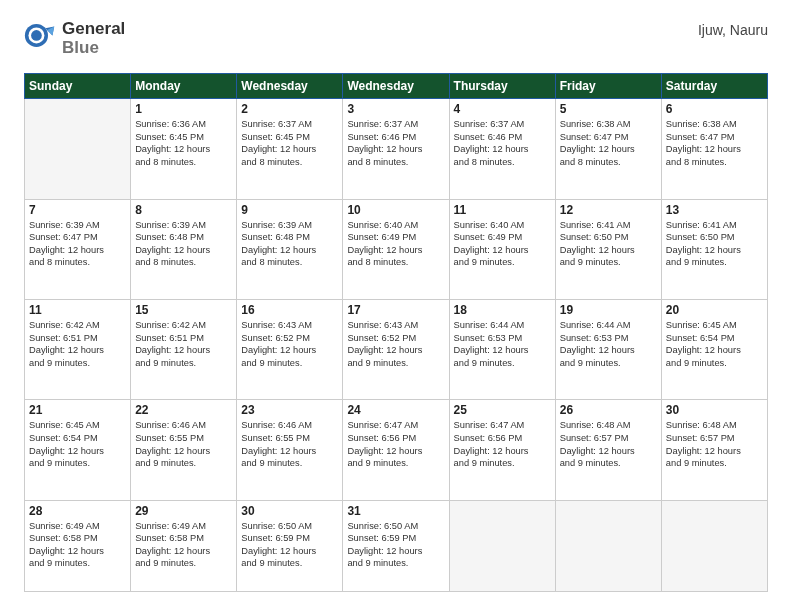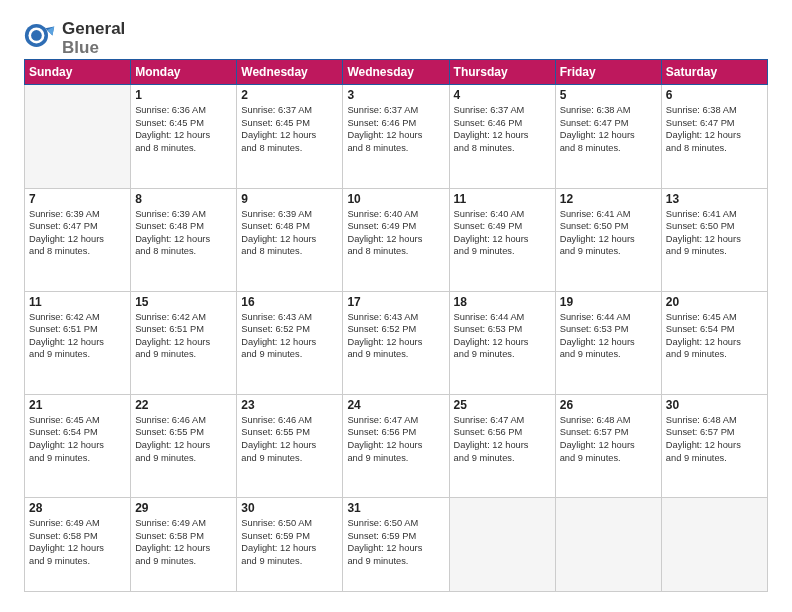--- a/index.html
+++ b/index.html
@@ -14,21 +14,21 @@
       width: 792px;
       height: 612px;
       padding: 20px 24px;
       display: flex;
       flex-direction: column;
     }
     .header {
       display: flex;
       justify-content: space-between;
       align-items: flex-start;
-      margin-bottom: 2px;
+      margin-bottom: 16px;
     }
     .logo {
       display: flex;
       align-items: center;
       gap: 6px;
     }
     .logo-text {
       display: flex;
       flex-direction: column;
       line-height: 1.1;
@@ -62,21 +62,21 @@
       margin-top: 2px;
     }
     .calendar {
       flex: 1;
       border: 1px solid #ccc;
       border-collapse: collapse;
       width: 100%;
       table-layout: fixed;
     }
     .calendar th {
-      background-color: #be185d;
+      background-color: #14532d;
       color: #fff;
       font-size: 12px;
       font-weight: bold;
       padding: 5px 4px;
       text-align: left;
       border: 1px solid #2059a0;
     }
     .calendar td {
       vertical-align: top;
       border: 1px solid #ccc;
@@ -119,20 +119,21 @@
         <circle cx="14" cy="14" r="6" fill="#2e6db4"></circle>
         <polygon points="24,6 34,4 32,14" fill="#2e6db4"></polygon>
         <polygon points="26,8 34,4 32,14" fill="#5ba3e0"></polygon>
       </svg>
       <div class="logo-text">
         <span class="logo-general">General</span>
         <span class="logo-blue">Blue</span>
       </div>
     </div>
     <div class="title-block">
+      <div class="subtitle">Ijuw, Nauru</div>
     </div>
   </div>
 
   <table class="calendar">
     <thead>
       <tr>
         <th>Sunday</th>
         <th>Monday</th>
         <th>Wednesday</th>
         <th>Wednesday</th>

